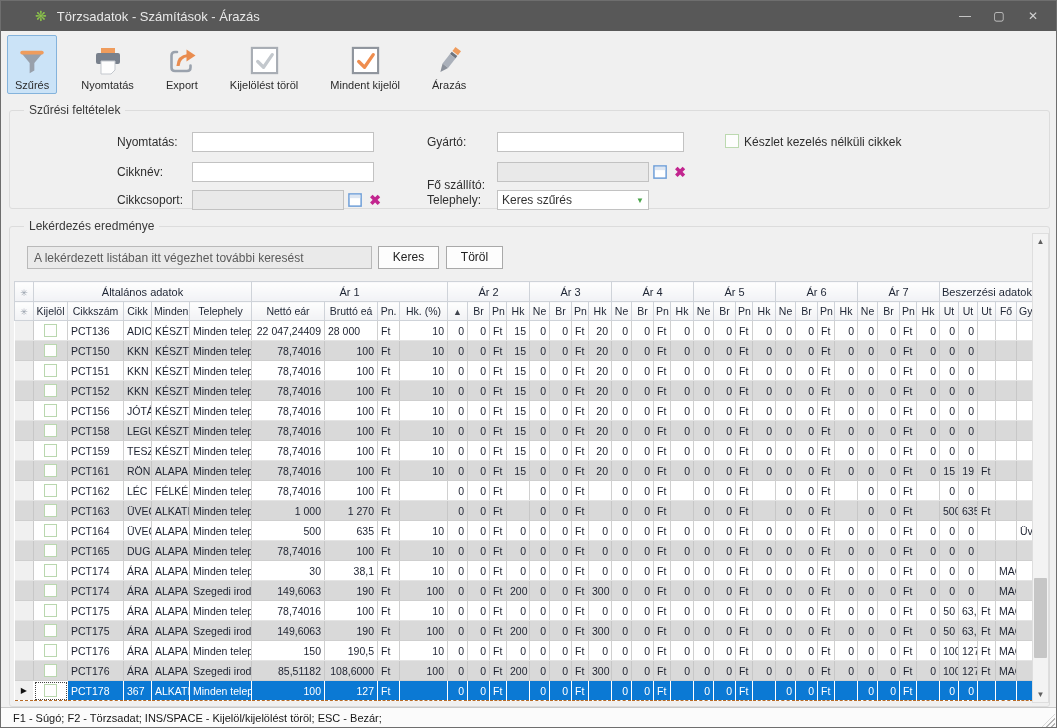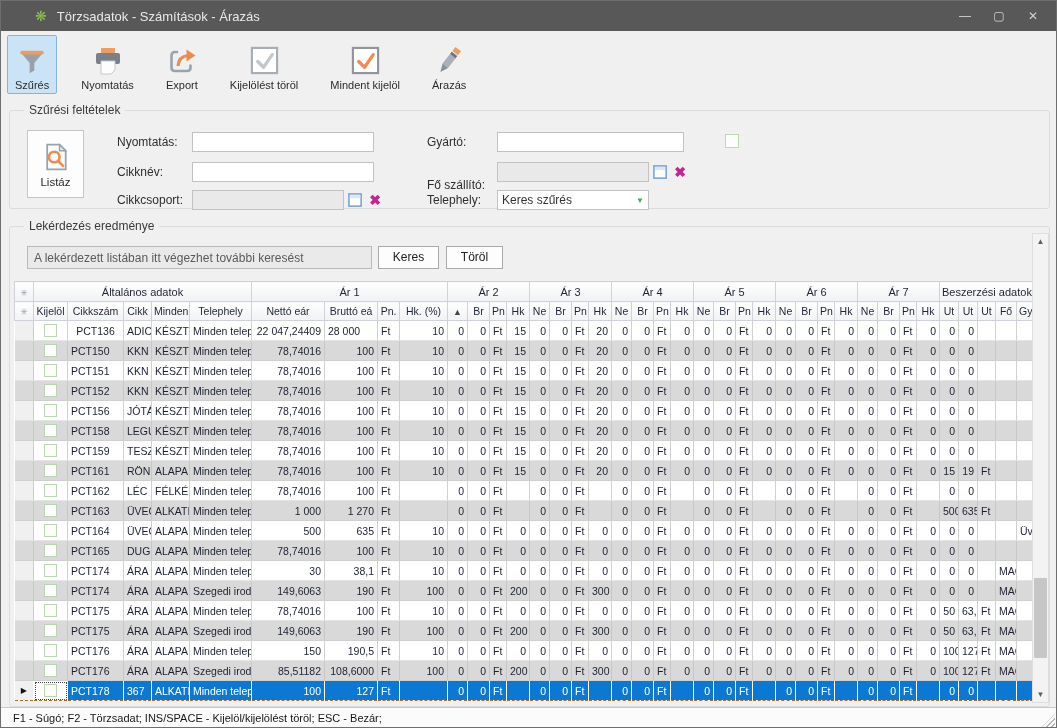--- a/index.html
+++ b/index.html
@@ -140,29 +140,20 @@
             </g>
           </svg>
       </span>
       <span class="tb-label">Árazás</span>
     </div>
   </div>
 
   <div class="groupbox" id="filter-panel">
     <span class="gb-label">Szűrési feltételek</span>
 
-    <div class="listaz">
-      <svg width="30" height="32" viewBox="0 0 34 34">
-          <path d="M7 3h14l7 7v21H7z" fill="#fdfdfd" stroke="#9aa2ad" stroke-width="2"></path>
-          <path d="M21 3v7h7z" fill="#e8ebef" stroke="#9aa2ad" stroke-width="1.6"></path>
-          <circle cx="15" cy="17" r="6" fill="none" stroke="#ef8d4e" stroke-width="3"></circle>
-          <path d="M19.5 21.5L25 27" stroke="#ef8d4e" stroke-width="3" stroke-linecap="round"></path>
-        </svg>
-      <span>Listáz</span>
-    </div>
 
     <span class="fld-label" style="left:107px;top:21px">Nyomtatás:</span>
     <input class="txt" style="left: 182px; top: 21px; width: 182px;">
     <span class="fld-label" style="left:107px;top:51px">Cikknév:</span>
     <input class="txt" style="left: 182px; top: 51px; width: 182px;">
     <span class="fld-label" style="left:107px;top:79px">Cikkcsoport:</span>
     <input class="txt gray" style="left: 182px; top: 79px; width: 152px;" readonly="">
     <span class="picker" style="left:337px;top:81px">
       <svg width="15" height="15" viewBox="0 0 16 16">
           <rect x="1" y="1" width="13" height="13" fill="#fff" stroke="#6f9fd8" stroke-width="1.6"></rect>
@@ -183,20 +174,21 @@
     </span>
     <span class="clear-x" style="left:661px;top:52px">✖</span>
 
     <span class="fld-label" style="left:417px;top:79px">Telephely:</span>
     <div class="combo">
       <span>Keres szűrés</span>
       <span class="combo-arrow">▼</span>
     </div>
 
     <span class="g-check" style="left:715px;top:23px"></span>
+    <span class="fld-label" style="left:734px;top:21px">Készlet kezelés nélküli cikkek</span>
   </div>
 
   <div class="groupbox" id="results-panel">
     <span class="gb-label">Lekérdezés eredménye</span>
 
     <input class="search-input" placeholder="A lekérdezett listában itt végezhet további keresést" style="">
     <button class="btn" style="left:368px;top:19px;width:61px">Keres</button>
     <button class="btn" style="left:436px;top:19px;width:57px">Töröl</button>
 
     <table id="grid">
@@ -295,21 +287,21 @@
             <th>Fő</th>
             <th>Gy</th>
           </tr>
         </thead>
         <tbody>
           <tr class="">
             <td class="ind"></td>
             <td class="cb">
               <div class="checkbox"></div>
             </td>
-            <td style="text-align: center;">PCT136</td>
+            <td style="text-align: left;">PCT136</td>
             <td style="text-align: left;">ADIC</td>
             <td style="text-align: left;">KÉSZTE</td>
             <td style="text-align: left;">Minden telep</td>
             <td style="text-align: right;">22 047,24409</td>
             <td style="text-align: left;">28 000</td>
             <td style="text-align: left;">Ft</td>
             <td style="text-align: right;">10</td>
             <td style="text-align: right;">0</td>
             <td style="text-align: right;">0</td>
             <td style="text-align: left;">Ft</td>

